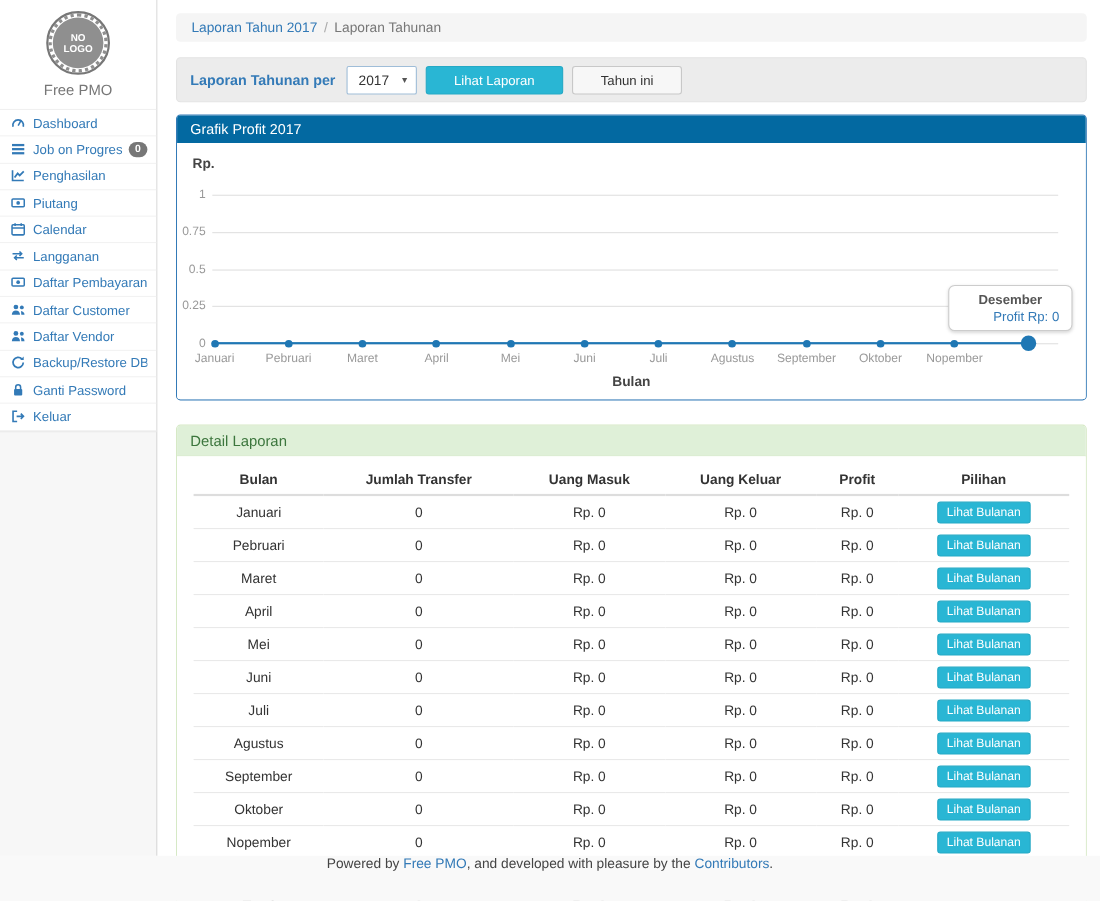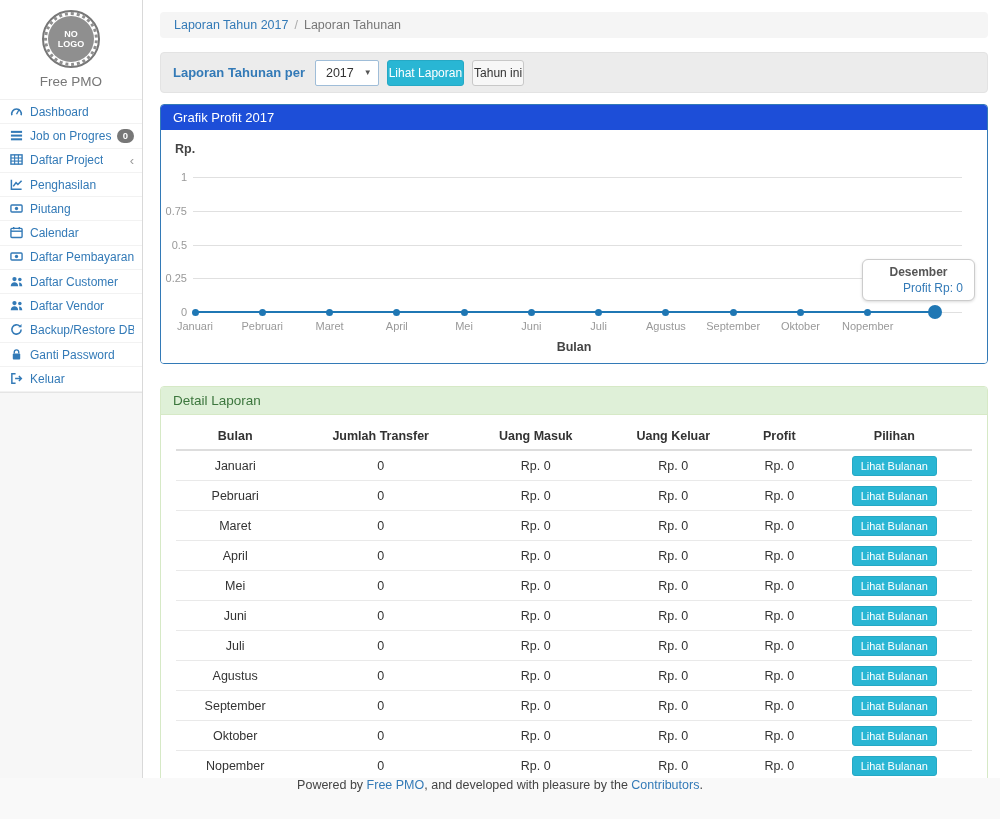--- a/index.html
+++ b/index.html
@@ -65,29 +65,29 @@
     padding:7px 12px; margin-bottom:11px;
     display:flex; align-items:center; gap:8px; height:41px;
   }
   .toolbar-title { color:#337ab7; font-weight:bold; font-size:13px; margin-right:2px;text-align:center; }
   .year-select {
     background:#fff; border:1px solid #9fbdd8; border-radius:2px;
     padding:3px 6px 3px 10px; font-size:12.5px; color:#333;
     display:inline-flex; align-items:center; gap:10px; height:26px; cursor:pointer;
   }
   .year-select .caret { font-size:8px; color:#555; }
-  .btn { border:none; border-radius:3px; font-size:12px; padding:5px 1px; cursor:pointer; height:26px; }
+  .btn { border:none; border-radius:3px; font-size:12px; padding:5px 25px; cursor:pointer; height:26px; }
   .btn-cyan { background:#29b6d4; color:#fff; border:1px solid #25a9c5; }
   .btn-default { background:#f7f7f7; color:#333; border:1px solid #c8c8c8; }
 
   
   .panel { border-radius:4px; margin-bottom:22px; }
   .panel-primary { border:1px solid #337ab7; }
   .panel-primary .panel-heading {
-    background:#1d4ed8; color:#fff; font-size:13px;
+    background:#0369a1; color:#fff; font-size:13px;
     padding:5px 12px; border-radius:3px 3px 0 0;
   }
   .chart-body { position:relative; height:233px; background:#fff; border-radius:0 0 3px 3px; }
   .chart-ylabel { position:absolute; left:14px; top:12px; font-weight:bold; color:#444; font-size:12.5px; }
   .chart-xlabel { position:absolute; left:0; right:0; top:210px; text-align:center; font-weight:bold; color:#444; font-size:12.5px; }
   .gridline { position:absolute; height:1px; background:#e0e0e0; left:32px; right:25px; }
   .ytick { position:absolute; left:0; width:26px; text-align:right; font-size:11px; color:#999; }
   .dataline { position:absolute; height:2px; }
   .dot { position:absolute; border-radius:50%; }
   .xtick { position:absolute; width:70px; text-align:center; font-size:11px; color:#999; top:190px; }
@@ -155,33 +155,20 @@
               <rect x="1" y="6" width="12" height="2.2" fill="currentColor"></rect>
               <rect x="1" y="10" width="12" height="2.2" fill="currentColor"></rect>
             </svg>
           </span>
           <span class="slabel">Job on Progress</span>
           <span class="side-badge">0</span>
         </div>
         <div class="side-item">
           <span class="sicon">
             <svg viewBox="0 0 14 14">
-              <rect x="1" y="2" width="12" height="10" fill="none" stroke="currentColor" stroke-width="1.5"></rect>
-              <line x1="1" y1="5.4" x2="13" y2="5.4" stroke="currentColor" stroke-width="1.2"></line>
-              <line x1="1" y1="8.7" x2="13" y2="8.7" stroke="currentColor" stroke-width="1.2"></line>
-              <line x1="5" y1="2" x2="5" y2="12" stroke="currentColor" stroke-width="1.2"></line>
-              <line x1="9" y1="2" x2="9" y2="12" stroke="currentColor" stroke-width="1.2"></line>
-            </svg>
-          </span>
-          <span class="slabel">Daftar Project</span>
-          <span class="side-chevron">‹</span>
-        </div>
-        <div class="side-item">
-          <span class="sicon">
-            <svg viewBox="0 0 14 14">
               <path d="M1.5 2v10h11" fill="none" stroke="currentColor" stroke-width="1.6"></path>
               <polyline points="3.5,9 6.5,5 8.5,7 12.5,3" fill="none" stroke="currentColor" stroke-width="1.7"></polyline>
             </svg>
           </span>
           <span class="slabel">Penghasilan</span>
         </div>
         <div class="side-item">
           <span class="sicon">
             <svg viewBox="0 0 14 14">
               <rect x="1" y="3.2" width="12" height="7.6" rx="1" fill="none" stroke="currentColor" stroke-width="1.5"></rect>
@@ -193,20 +180,29 @@
         <div class="side-item">
           <span class="sicon">
             <svg viewBox="0 0 14 14">
               <rect x="1" y="2.6" width="12" height="9.8" rx="1" fill="none" stroke="currentColor" stroke-width="1.5"></rect>
               <line x1="1" y1="5.6" x2="13" y2="5.6" stroke="currentColor" stroke-width="1.5"></line>
               <line x1="4" y1="1" x2="4" y2="3.6" stroke="currentColor" stroke-width="1.5"></line>
               <line x1="10" y1="1" x2="10" y2="3.6" stroke="currentColor" stroke-width="1.5"></line>
             </svg>
           </span>
           <span class="slabel">Calendar</span>
+        </div>
+        <div class="side-item">
+          <span class="sicon">
+            <svg viewBox="0 0 14 14">
+              <path d="M1.5 5h9M8.3 2.8 10.5 5 8.3 7.2" fill="none" stroke="currentColor" stroke-width="1.5"></path>
+              <path d="M12.5 9h-9m2.2 2.2L3.5 9l2.2-2.2" fill="none" stroke="currentColor" stroke-width="1.5"></path>
+            </svg>
+          </span>
+          <span class="slabel">Langganan</span>
         </div>
         <div class="side-item">
           <span class="sicon">
             <svg viewBox="0 0 14 14">
               <rect x="1" y="3.2" width="12" height="7.6" rx="1" fill="none" stroke="currentColor" stroke-width="1.5"></rect>
               <circle cx="7" cy="7" r="1.8" fill="currentColor"></circle>
             </svg>
           </span>
           <span class="slabel">Daftar Pembayaran</span>
         </div>

